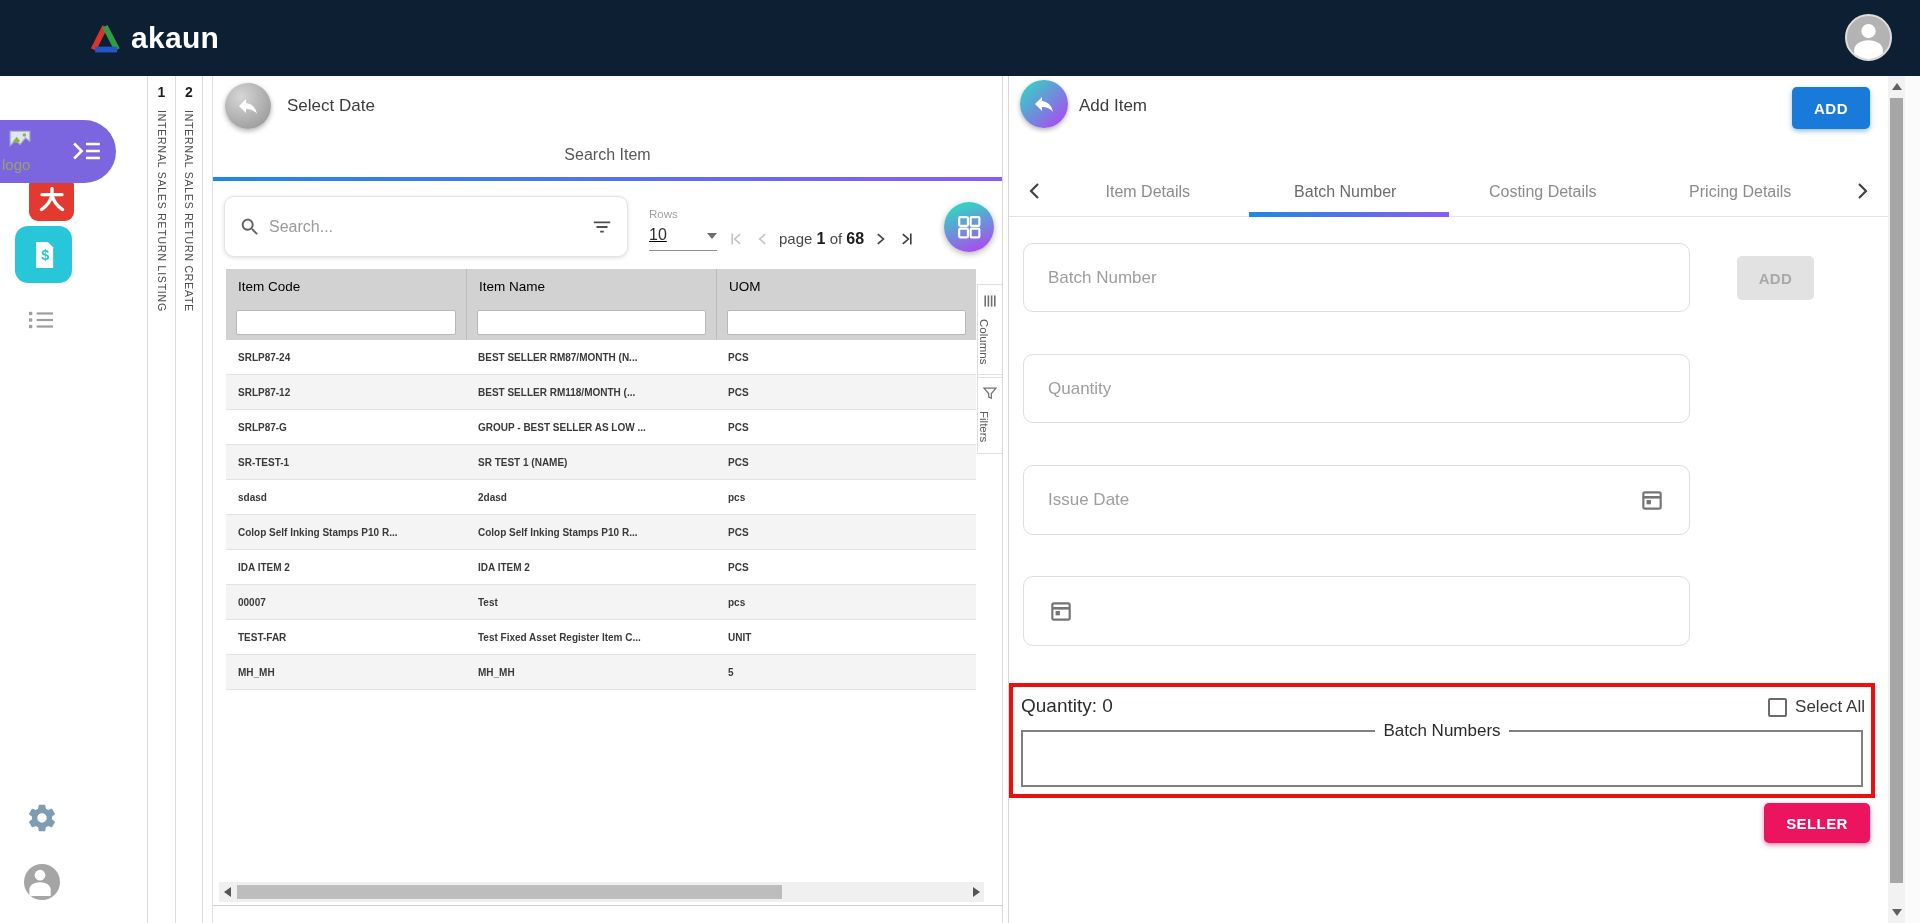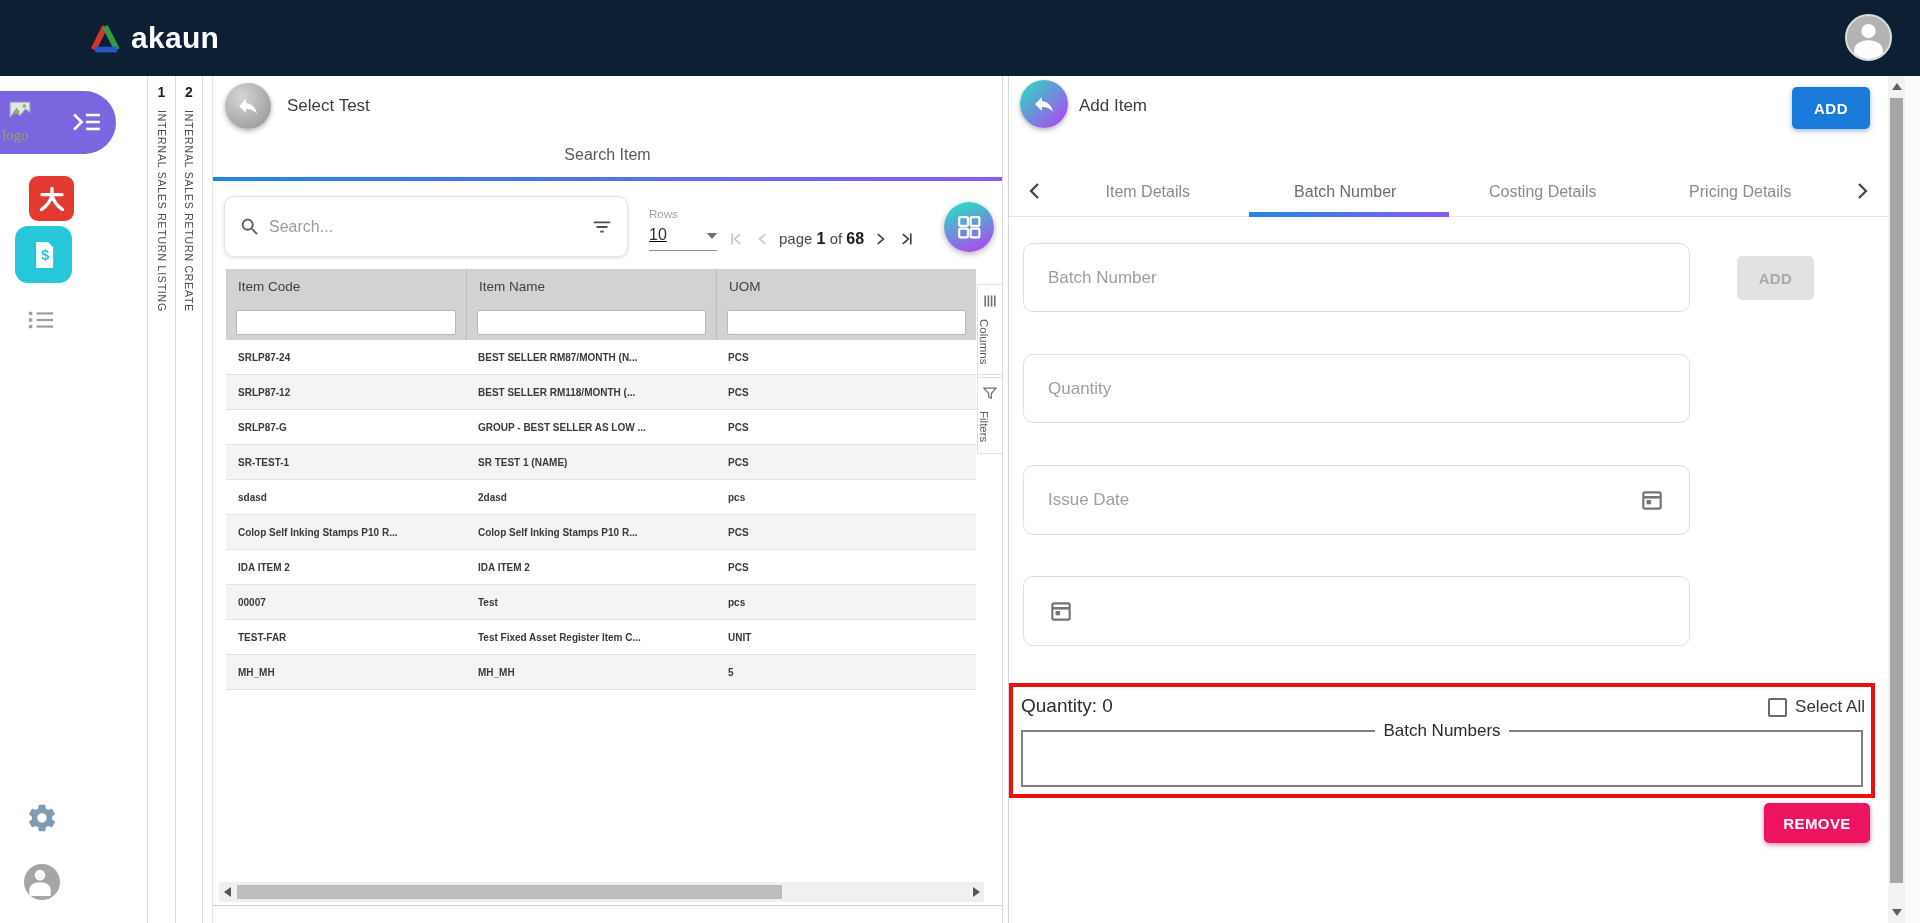--- a/index.html
+++ b/index.html
@@ -10,22 +10,22 @@
   
   .navbar { position:absolute; left:0; top:0; width:1920px; height:76px;
             background:var(--navbar_bg,#0c1f33); display:flex; align-items:center; }
   .brand { display:flex; align-items:center; gap:9px; margin-left:88px; }
   .brand-text { color:#fff; font-size:30px; font-weight:700; letter-spacing:.3px; }
   .nav-avatar { position:absolute; right:28px; top:14px; width:47px; height:47px; border-radius:50%;
                 background:#b3b3b3; border:2px solid #dedede; overflow:hidden; }
 
   
   .sidebar { position:absolute; left:0; top:76px; width:95px; height:847px; background:#fff; }
-  .pill { position:absolute; left:0; top:15px; width:116px; height:63px; border-radius:0 32px 32px 0;
-          background:var(--sidebar_pill,#7b66e0); z-index:3;font-family:Liberation Serif, serif; }
+  .pill { position:absolute; left:0; top:44px; width:116px; height:63px; border-radius:0 32px 32px 0;
+          background:var(--sidebar_pill,#7b66e0); z-index:3; }
   .pill .logo-txt { position:absolute; left:2px; top:36px; color:#9aa070; font-size:15px; }
   .pill .broken-img { position:absolute; left:8px; top:9px; }
   .pill .menu-ic { position:absolute; right:14px; top:20px; }
   .sq-icon { position:absolute; border-radius:9px; display:flex; align-items:center; justify-content:center; }
   .icon-red { left:29px; top:100px; width:45px; height:45px; background:var(--icon_red,#e23a30); }
   .icon-teal { left:15px; top:150px; width:57px; height:57px; background:var(--icon_teal,#27c7d9); border-radius:13px; }
   .icon-list { position:absolute; left:26px; top:232px; }
   .icon-gear { position:absolute; left:26px; top:726px; }
   .side-avatar { position:absolute; left:24px; top:788px; width:36px; height:36px; border-radius:50%;
                  background:#a5a5a5; overflow:hidden; }
@@ -67,21 +67,21 @@
   .pg-text b { color:#1d1d1d; font-size:16px; }
   .grid-btn { position:absolute; left:731px; top:126px; width:50px; height:50px; border-radius:50%;
               background:linear-gradient(160deg,var(--gradient_teal,#35d0c5) 15%,var(--gradient_purple,#a94cf0) 90%);
               display:flex; align-items:center; justify-content:center; cursor:pointer; box-shadow:0 2px 6px rgba(0,0,0,.3); }
 
   
   .grid { position:absolute; left:13px; top:193px; width:750px; }
   .grid-row, .grid-head, .grid-filters { display:flex; }
   .c1 { width:240px; } .c2 { width:250px; } .c3 { flex:1; }
   .grid-head { background:var(--header_gray,#d2d2d2); height:35px; align-items:center; }
-  .grid-head div { font-size:13.5px; color:#404040; padding-left:12px; border-left:1px solid #bdbdbd; height:100%;
+  .grid-head div { font-size:13.5px; color:#000000; padding-left:12px; border-left:1px solid #bdbdbd; height:100%;
                    display:flex; align-items:center; }
   .grid-head div:first-child { border-left:none; }
   .grid-filters { background:var(--header_gray,#d2d2d2); height:36px; align-items:center; }
   .grid-filters div { padding:0 10px; border-left:1px solid #bdbdbd; height:100%; display:flex; align-items:center; }
   .grid-filters div:first-child { border-left:none; }
   .grid-filters input { width:100%; height:25px; border:1px solid #b8b8b8; border-radius:2px; outline:none;
                         font-family:inherit; font-size:13px; padding:0 6px; background:#fff; }
   .grid-row { height:35px; align-items:center; border-bottom:1px solid #e3e3e3; cursor:pointer; background:#fff; }
   .grid-row:nth-child(even) { background:#f4f4f4; }
   .grid-row div { font-size:10px; color:#3a3a3a; padding-left:12px; white-space:nowrap; overflow:hidden;font-weight:bold; }
@@ -233,21 +233,21 @@
       <span class="vlabel">INTERNAL SALES RETURN CREATE</span>
     </div>
   </div>
 
   <section class="panel-left">
     <div class="circle-btn back-gray">
       <svg width="24" height="24" viewBox="0 0 24 24">
         <path d="M10 9V5l-7 7 7 7v-4.1c5 0 8.5 1.6 11 5.1-1-5-4-10-11-11z" fill="#fff"></path>
       </svg>
     </div>
-    <div class="panel-title pl-title">Select Test</div>
+    <div class="panel-title pl-title">Select Date</div>
     <div class="search-tab">Search Item</div>
     <div class="tab-underline-full"></div>
 
     <div class="search-box">
       <svg width="22" height="22" viewBox="0 0 24 24">
         <path fill="#5f5f5f" d="M15.5 14h-.79l-.28-.27C15.41 12.59 16 11.11 16 9.5 16 5.91 13.09 3 9.5 3S3 5.91 3 9.5 5.91 16 9.5 16c1.61 0 3.09-.59 4.23-1.57l.27.28v.79l5 4.99L20.49 19l-4.99-5zm-6 0C7.01 14 5 11.99 5 9.5S7.01 5 9.5 5 14 7.01 14 9.5 11.99 14 9.5 14z"></path>
       </svg>
       <input type="text" placeholder="Search..." style="">
       <svg width="22" height="22" viewBox="0 0 24 24">
         <path fill="#4f4f4f" d="M10 18h4v-2h-4v2zM3 6v2h18V6H3zm3 7h12v-2H6v2z"></path>
@@ -463,21 +463,21 @@
     <div class="redbox">
       <div class="qty-label">Quantity: 0</div>
       <div class="select-all">
         <span class="checkbox"></span>
         <span>Select All</span>
       </div>
       <fieldset class="batch-fieldset">
         <legend>Batch Numbers</legend>
       </fieldset>
     </div>
-    <button class="remove-btn">REMOVE</button>
+    <button class="remove-btn">SELLER</button>
   </section>
 
   <div class="vscroll">
     <div class="vs-arrow vs-up">
         <span class="tri-up"></span>
       </div>
     <div class="vs-thumb"></div>
     <div class="vs-arrow vs-down">
         <span class="tri-down"></span>
       </div>

